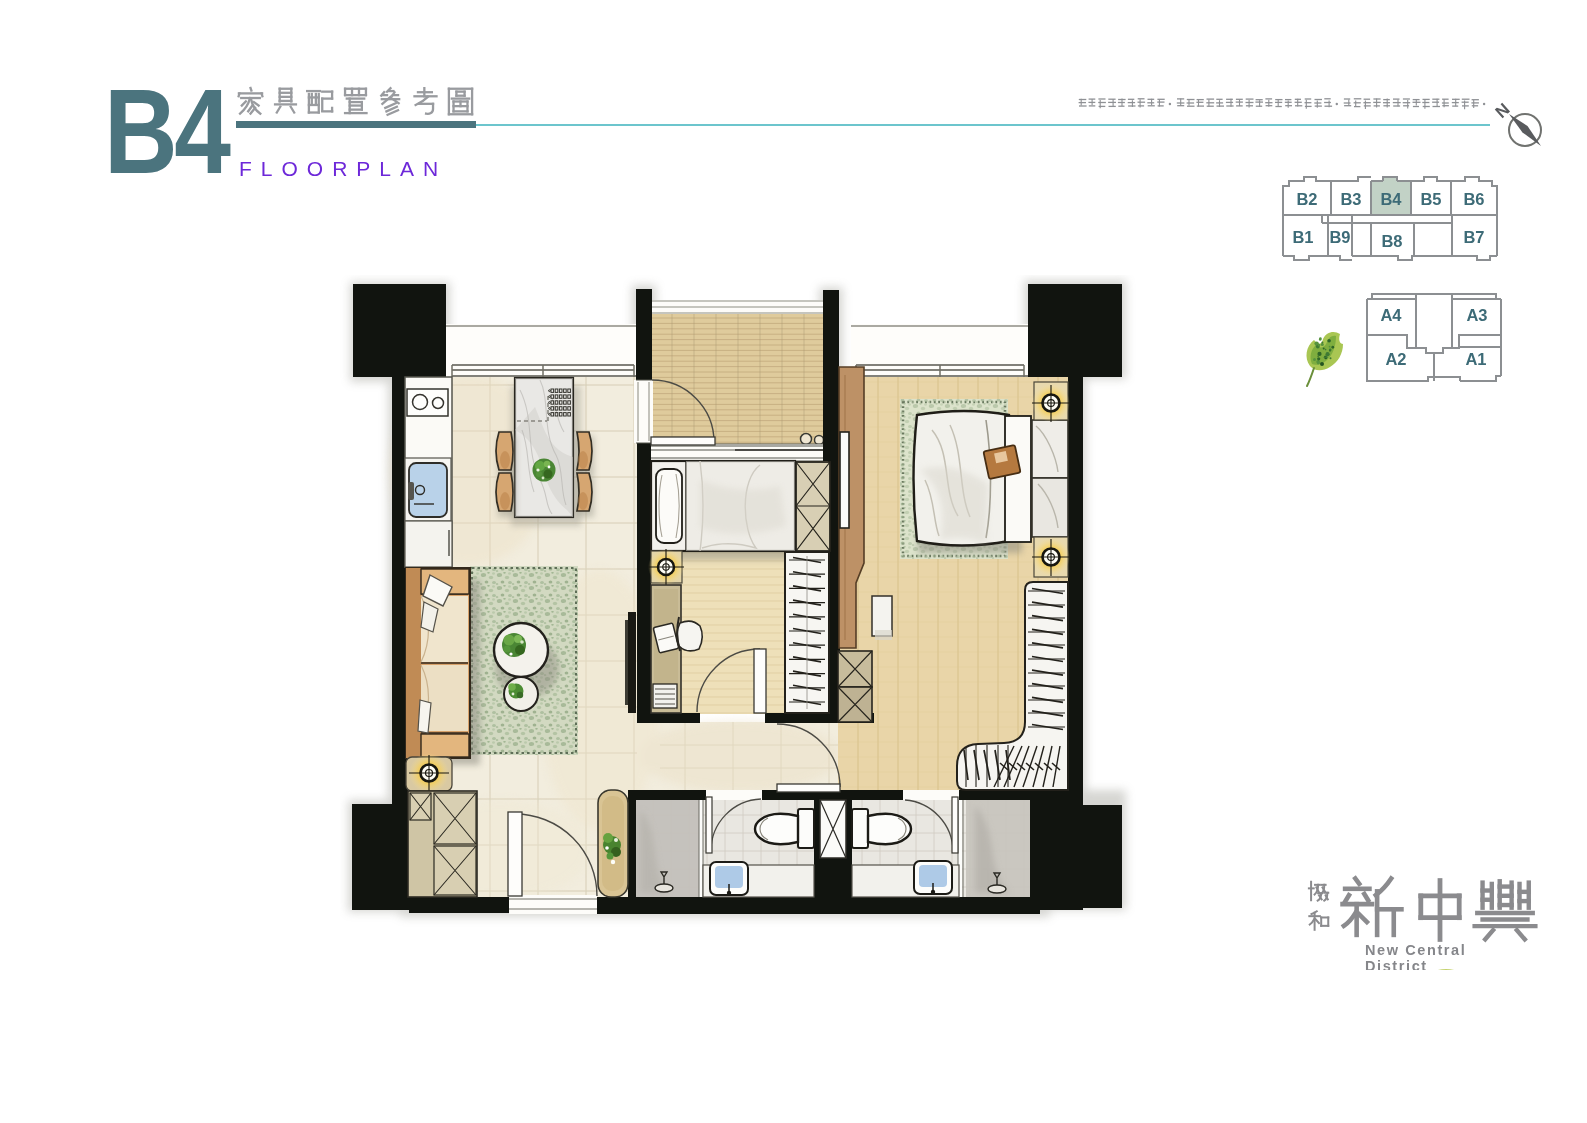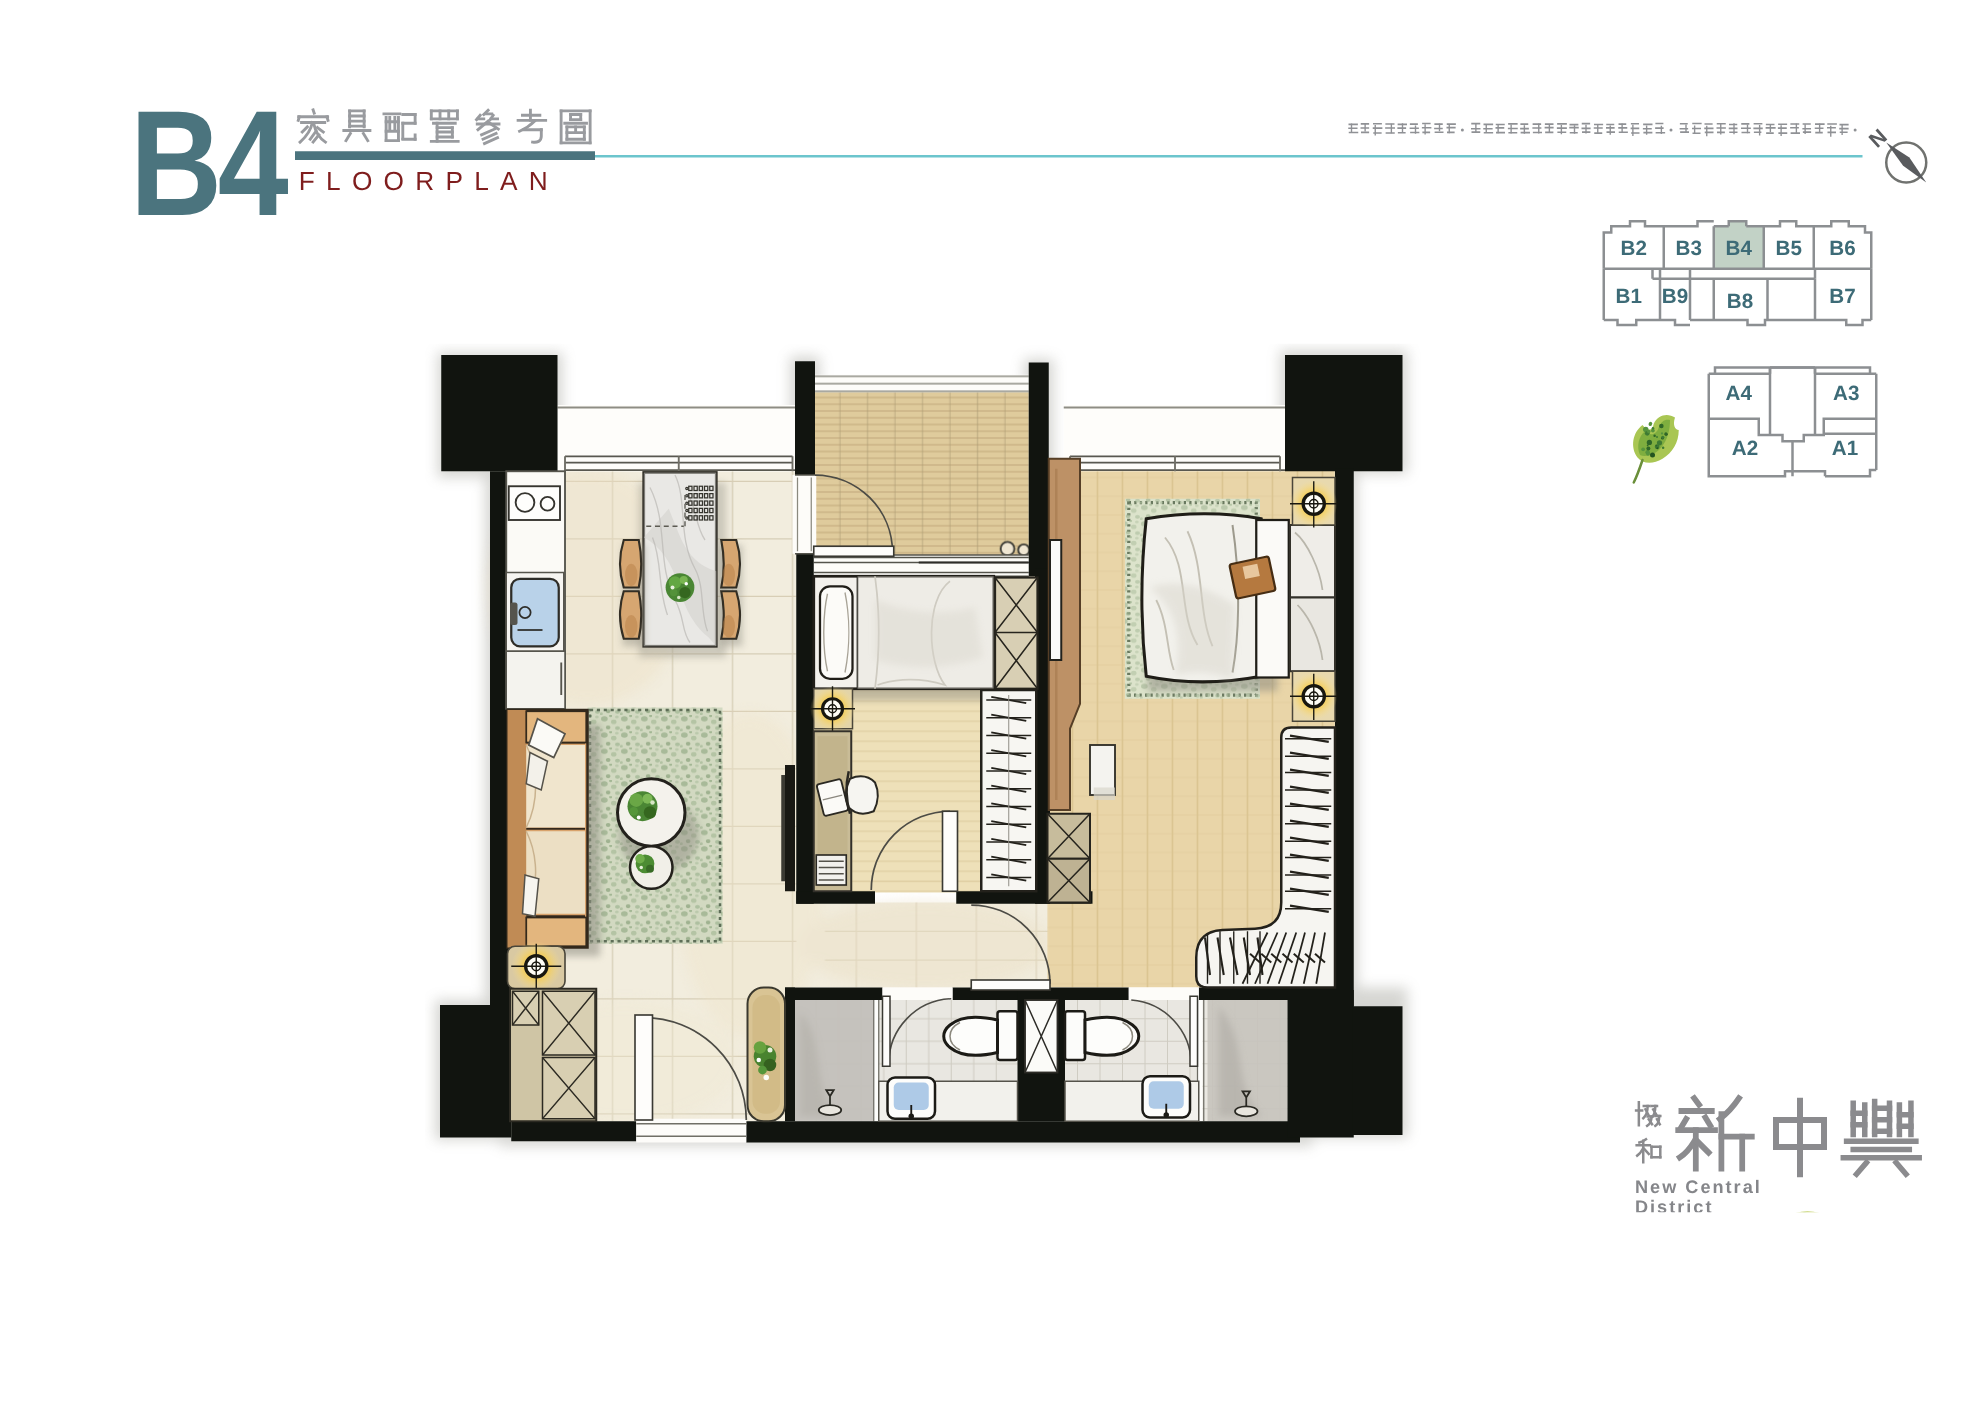--- a/index.html
+++ b/index.html
@@ -104,21 +104,21 @@
         <path d="M26,84 H74"></path>
         <path d="M26,66 H74"></path>
         <path d="M50,50 V66"></path>
       </g>
     </svg>
 
 <div class="abs" style="left:236px;top:121px;width:240px;height:7px;background:#4b747e;"></div>
 
 <div class="abs" style="left:476px;top:124px;width:1014px;height:2px;background:#6cc5cd;"></div>
 
-<div class="abs" style="left:239px;top:134px;color:#7f1d1d;font-size:21px;letter-spacing:9px;">FLOORPLAN</div>
+<div class="abs" style="left:239px;top:157px;color:#6d28d9;font-size:21px;letter-spacing:9px;">FLOORPLAN</div>
 
 <svg class="abs" style="left:1078px;top:96px;" width="412" height="14" viewBox="0 0 412 14">
       <path d="M0.8,3.5 h7.5" stroke="#8f9195" stroke-width="1.3" fill="none"></path>
       <path d="M0.6,6.6 h7.4" stroke="#8f9195" stroke-width="1.3" fill="none"></path>
       <path d="M1.0,10.0 h7.6" stroke="#8f9195" stroke-width="1.3" fill="none"></path>
       <path d="M3.2,2.8 v6.8" stroke="#8f9195" stroke-width="1.1" fill="none"></path>
       <path d="M10.6,3.1 h6.7" stroke="#8f9195" stroke-width="1.3" fill="none"></path>
       <path d="M10.4,6.4 h6.9" stroke="#8f9195" stroke-width="1.3" fill="none"></path>
       <path d="M10.8,9.9 h6.5" stroke="#8f9195" stroke-width="1.3" fill="none"></path>
       <path d="M14.1,2.9 v6.2" stroke="#8f9195" stroke-width="1.1" fill="none"></path>
@@ -415,21 +415,21 @@
         <path d="M86,10 V48"></path>
         <path d="M72,38 H86"></path>
         <path d="M8,56 H92"></path>
         <path d="M16,66 H84"></path>
         <path d="M4,76 H96"></path>
         <path d="M32,82 L20,96"></path>
         <path d="M68,82 L80,96"></path>
       </g>
     </svg>
 
-<div class="abs" style="left:1308px;top:942px;color:#85868a;font-size:14.5px;font-weight:bold;letter-spacing:1.6px;line-height:16px;">New Central<br>District</div>
+<div class="abs" style="left:1365px;top:942px;color:#85868a;font-size:14.5px;font-weight:bold;letter-spacing:1.6px;line-height:16px;">New Central<br>District</div>
 
 <svg class="abs" style="left:1372px;top:958px;" width="140" height="165" viewBox="0 0 140 165">
       <circle cx="74" cy="45" r="34" fill="#c5d36e"></circle>
       <circle cx="32" cy="76" r="24" fill="#b7cd5e"></circle>
       <circle cx="103" cy="68" r="27" fill="#a5cc58"></circle>
       <circle cx="50.9" cy="52.1" r="3.0" fill="#8fbf57" opacity="0.70"></circle>
       <circle cx="82.6" cy="33.9" r="2.7" fill="#8fbf57" opacity="0.78"></circle>
       <circle cx="76.6" cy="35.4" r="1.5" fill="#5f9b45" opacity="0.74"></circle>
       <circle cx="93.9" cy="28.6" r="2.2" fill="#8fbf57" opacity="0.93"></circle>
       <circle cx="59.6" cy="24.1" r="1.2" fill="#5f9b45" opacity="0.87"></circle>

